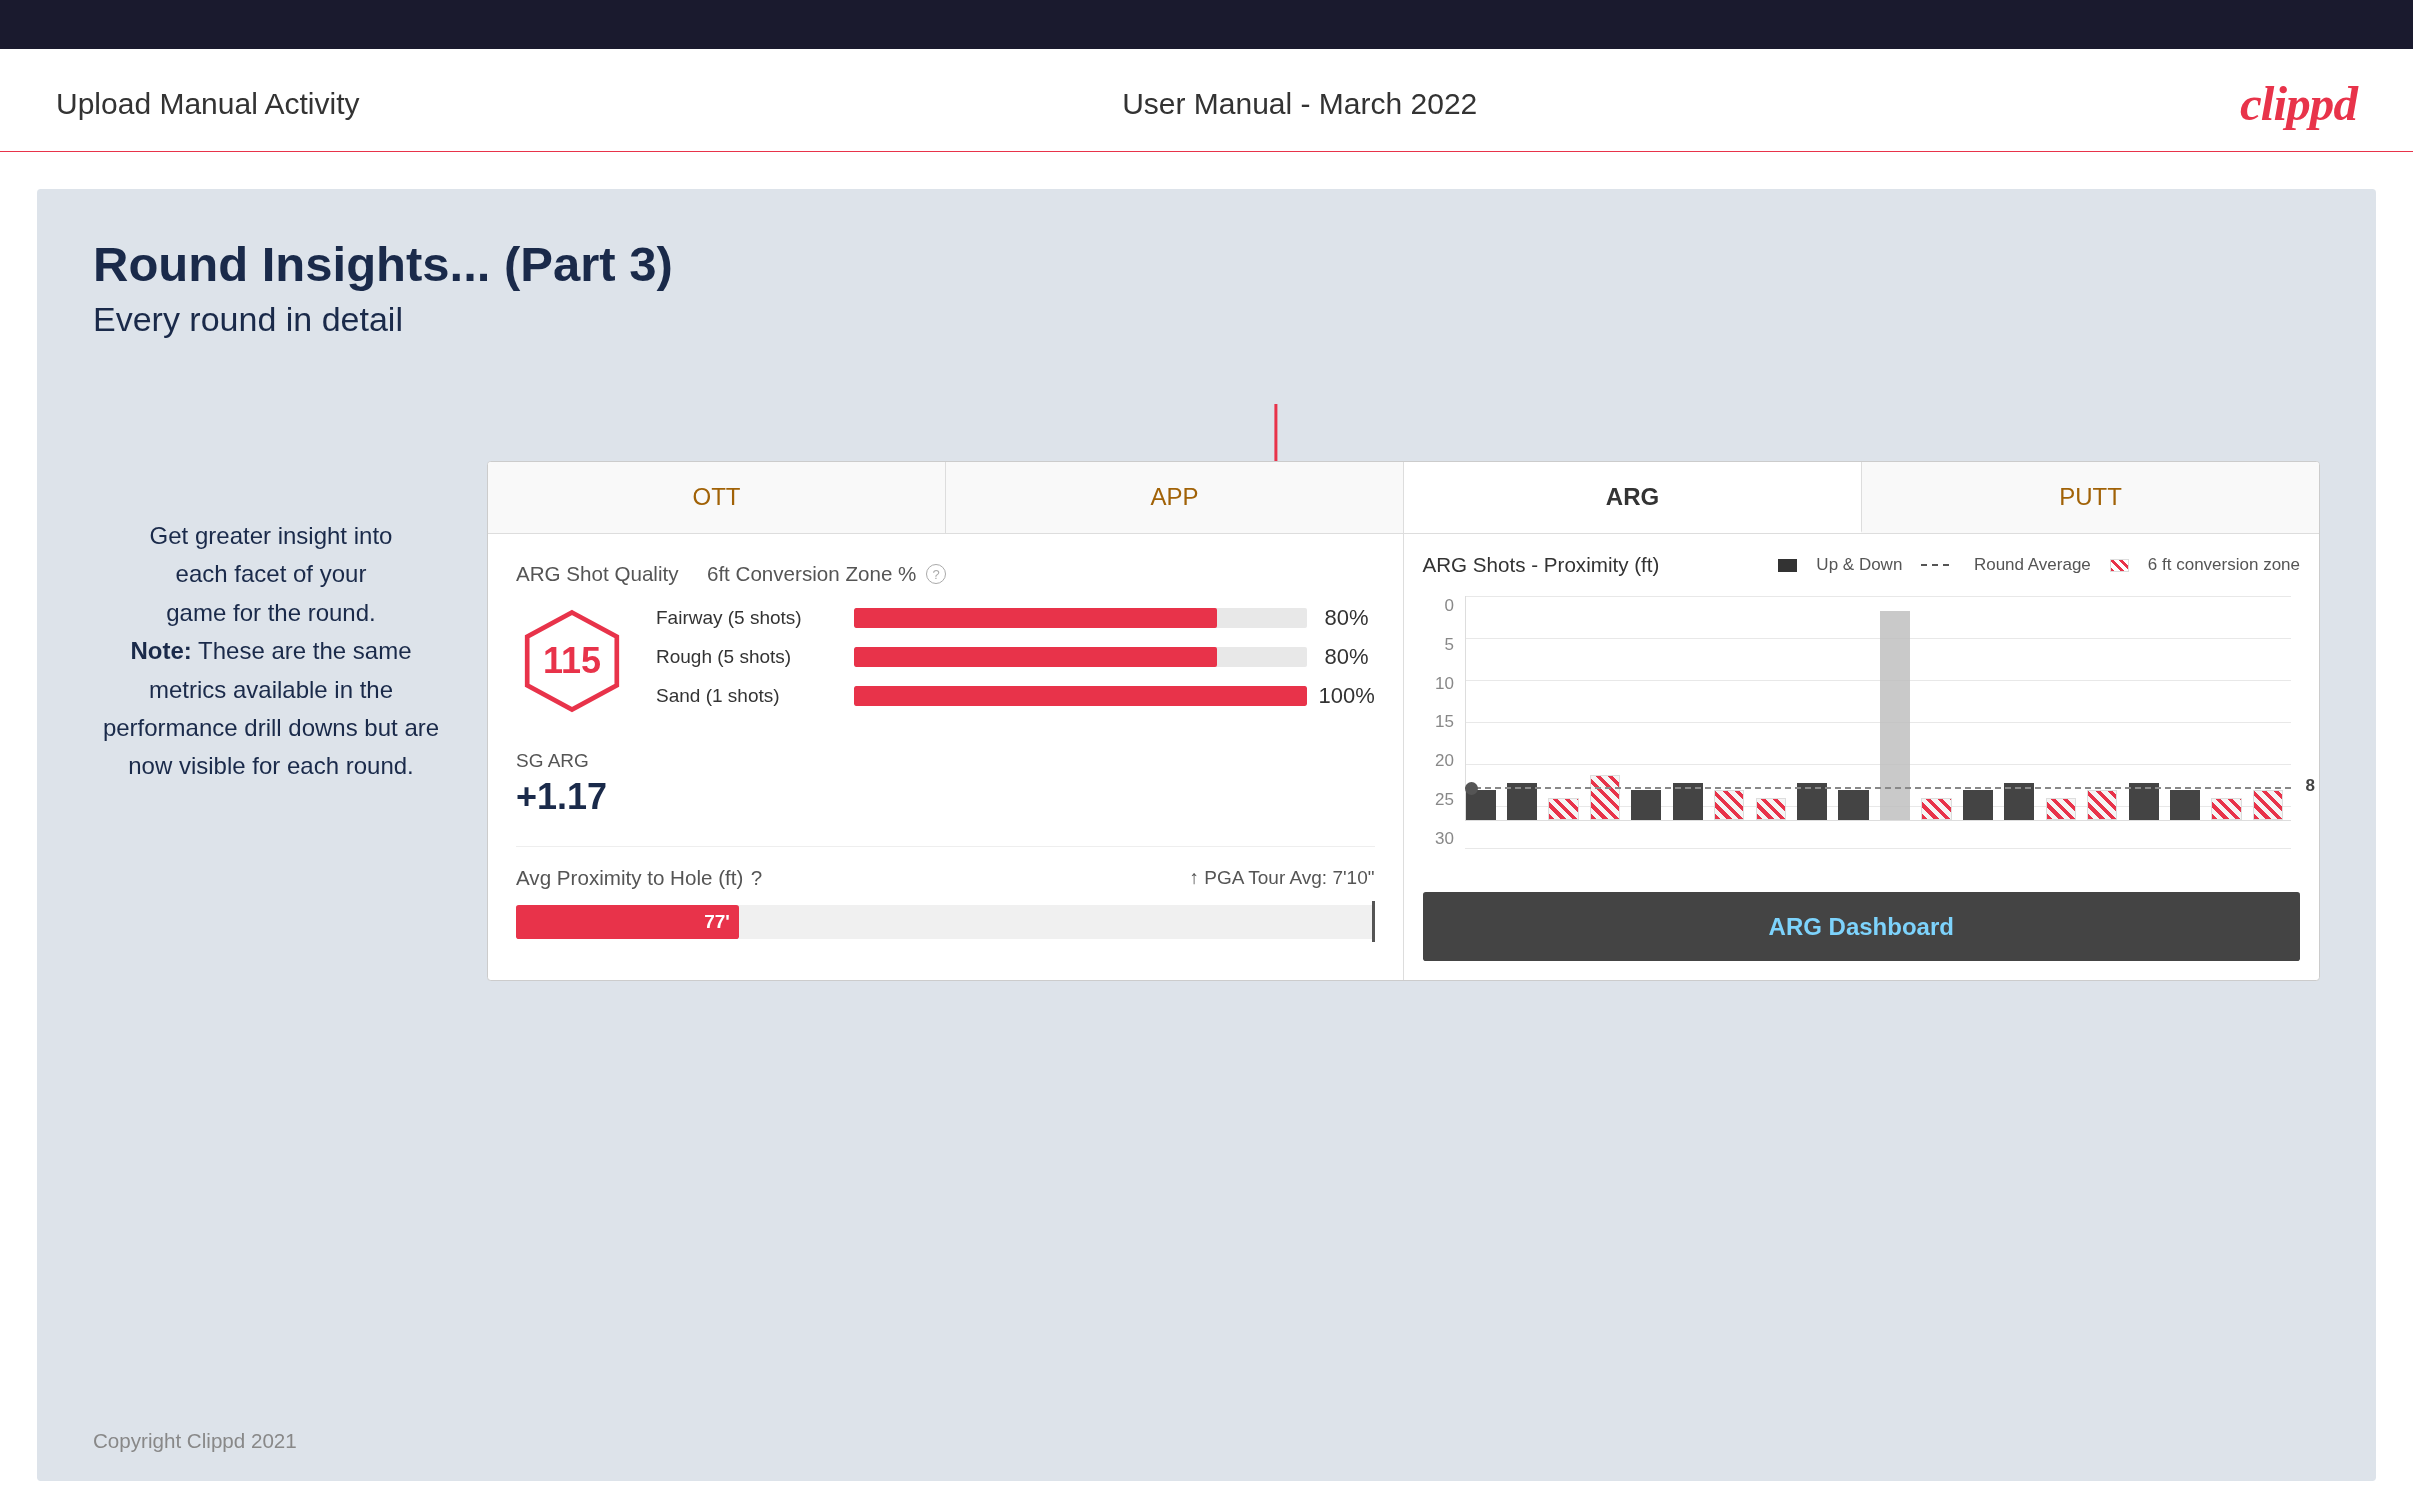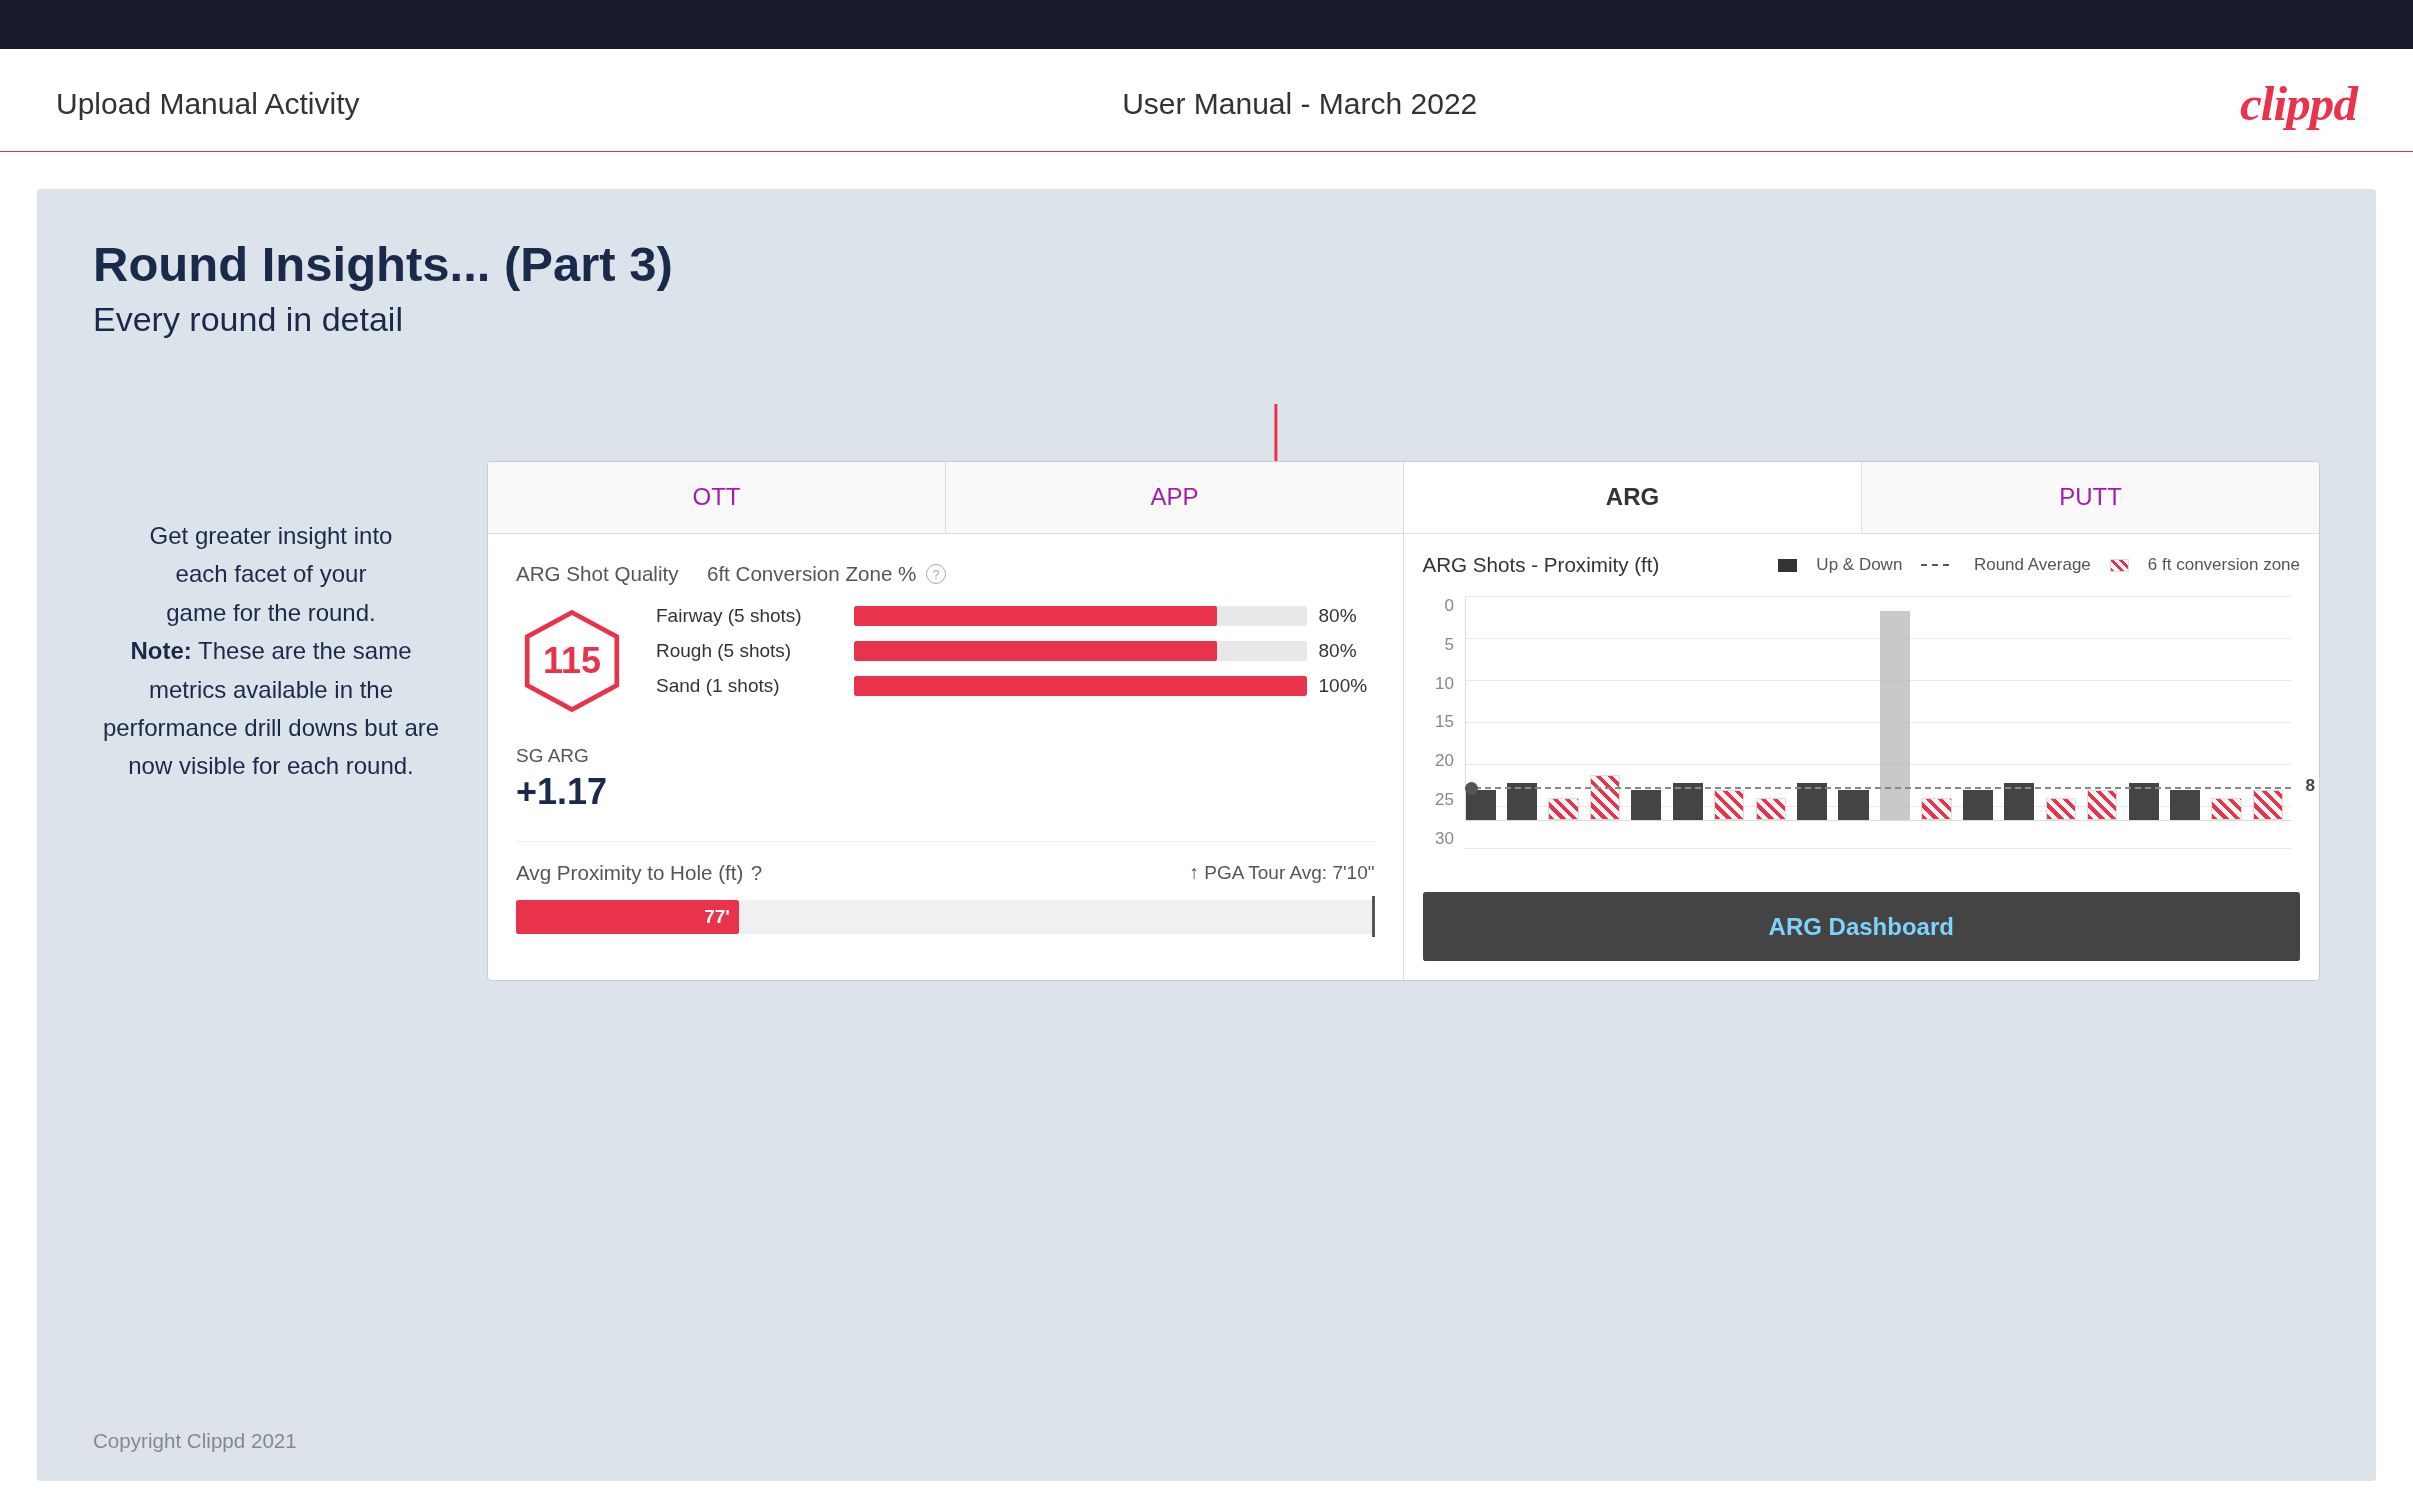--- a/index.html
+++ b/index.html
@@ -139,21 +139,21 @@
     
     .tabs {
       display: flex;
       border-bottom: 0.9px solid #ddd;
     }
     .tab {
       flex: 1;
       padding: 20.6px 9.4px;
       text-align: center;
       font-size: 24px;
-      color: #a21caf;
+      color: #a16207;
       cursor: pointer;
       border-right: 0.9px solid #ddd;
       background: #f9f9f9;
     }
     .tab:last-child { border-right: none; }
     .tab.active {
       background: #fff;
       color: #333;
       font-weight: 600;
       border-bottom: 2.8px solid #fff;
@@ -243,24 +243,24 @@
       border-radius: 1.9px;
       overflow: hidden;
       position: relative;
     }
     .bar-fill {
       height: 100%;
       background: #e8334a;
       border-radius: 1.9px;
     }
     .bar-pct {
-      font-size: 19px;
+      font-size: 22px;
       color: #333;
       width: 56px;
-      text-align: left;
+      text-align: center;
       flex-shrink: 0;
     }
 
     .sg-row {
       margin-top: 19px;
       display: flex;
       flex-direction: column;
       gap: 3.7px;
     }
     .sg-label {

